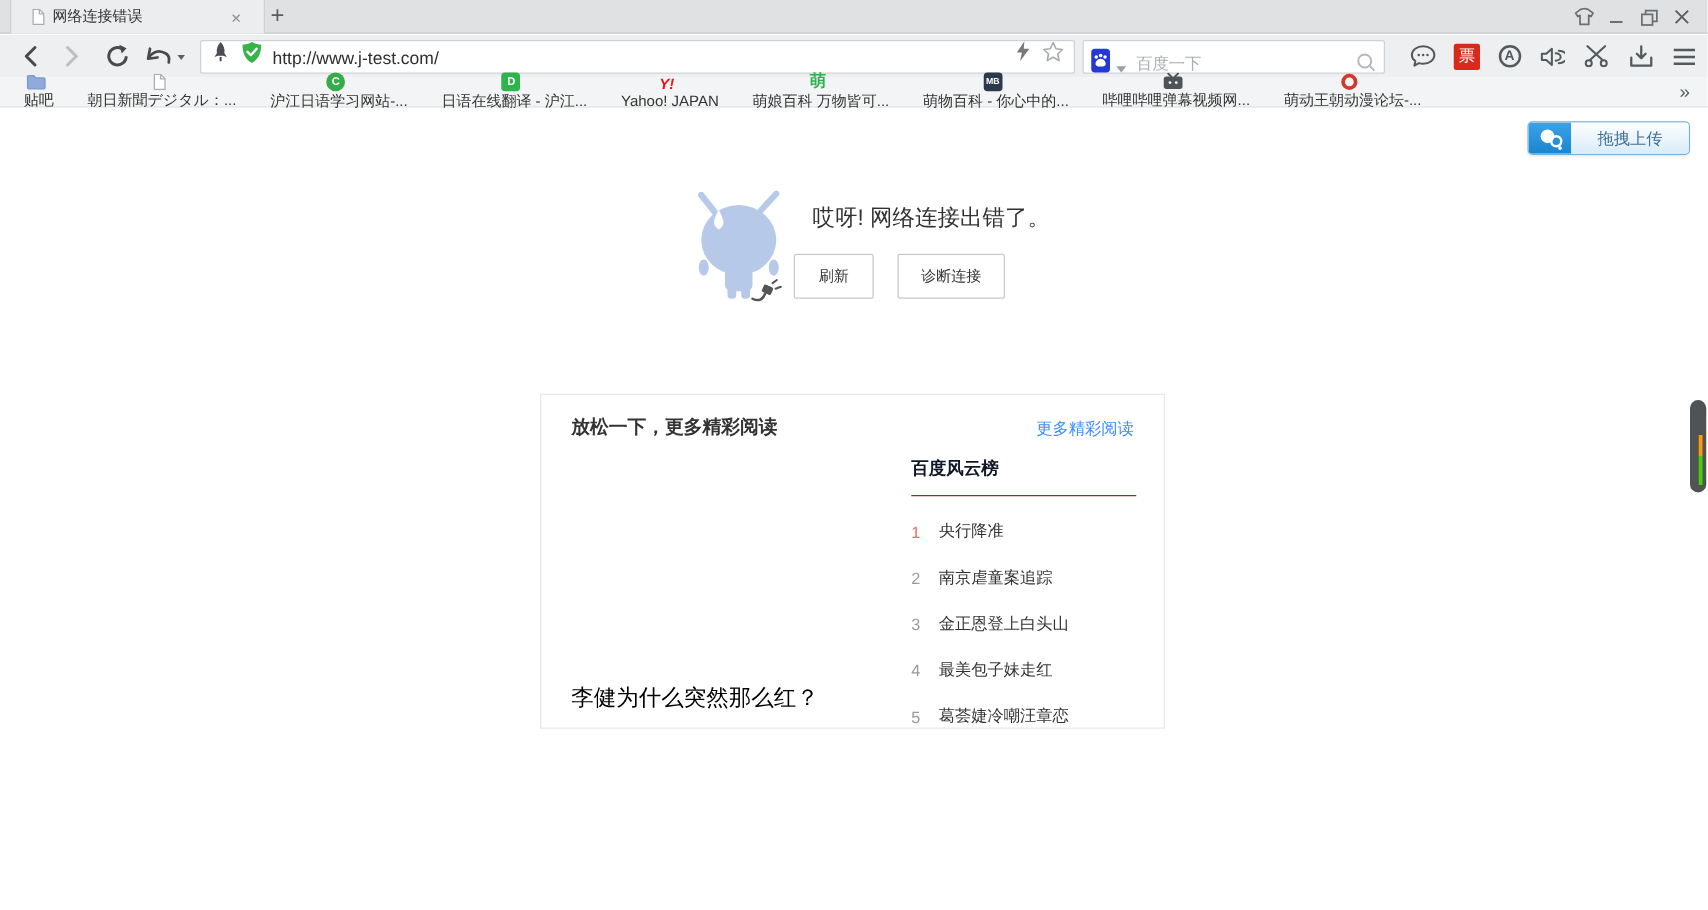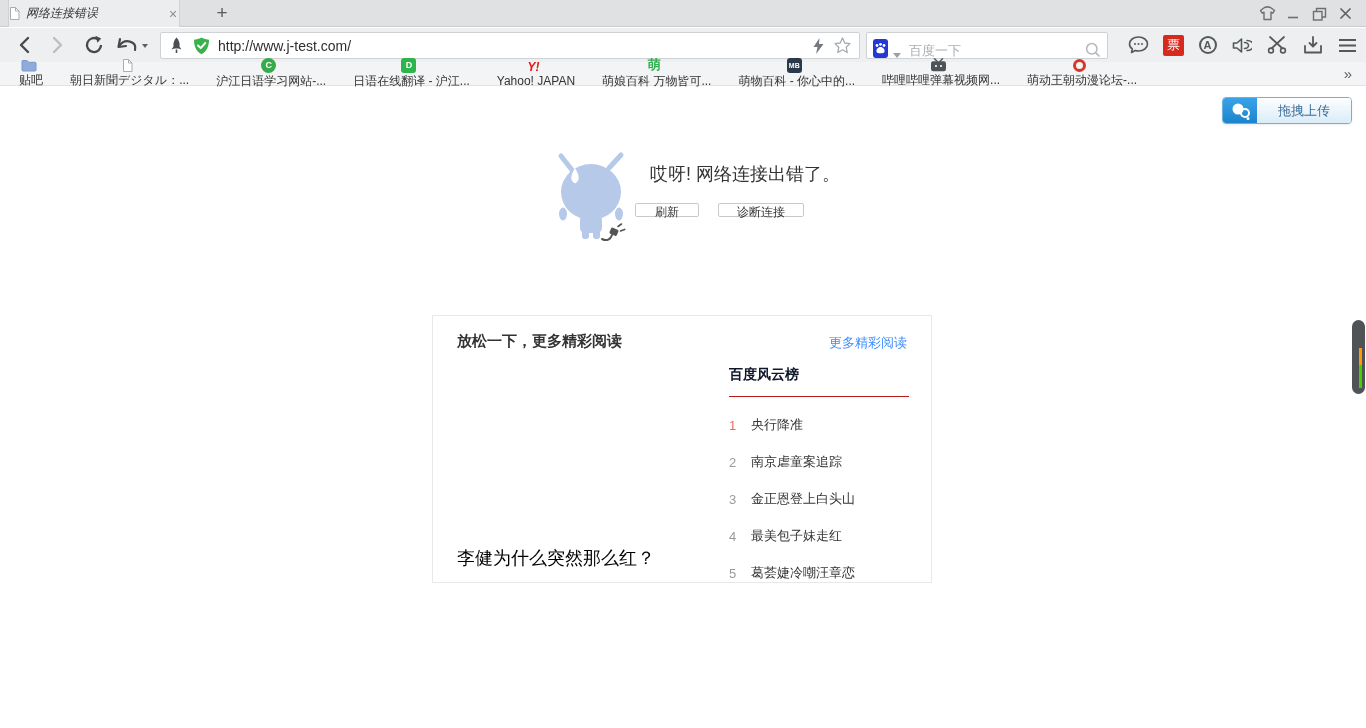--- a/index.html
+++ b/index.html
@@ -2,38 +2,38 @@
 <html><head>
 <meta charset="utf-8">
 <style>
   * { margin:0; padding:0; box-sizing:border-box; }
   html,body { width:1366px; height:728px; overflow:hidden;
     font-family:"Liberation Sans","DejaVu Sans",sans-serif; background:#fff; }
 
   
   .titlebar { position:absolute; left:0; top:0; width:1366px; height:27px;
     background:#dfe1e2; border-bottom:1px solid #c9cbcc; }
-  .tab { position:absolute; left:8px; top:0; width:172px; height:27px;
+  .tab { position:absolute; left:8px; top:0; width:204px; height:27px;
     background:#ebedee; border-left:1px solid #cfd1d2; border-right:1px solid #cfd1d2;
-    display:flex; align-items:center; padding:0 0;font-style:italic; }
+    display:flex; align-items:center; padding:0 16px; }
   .tab-title { flex:1; font-size:12px; color:#333; margin-left:6px; white-space:nowrap;
     overflow:hidden; }
   .tab-close { color:#8a8e91; font-size:14px; cursor:pointer; padding:0 2px; }
   .new-tab { position:absolute; left:206px; top:0; width:32px; height:27px;
     text-align:center; line-height:25px; font-size:19px; color:#5a5e61; }
   .win-controls { position:absolute; right:8px; top:0; height:27px; display:flex; align-items:center; }
   .wc { width:26px; height:27px; display:flex; align-items:center; justify-content:center; color:#6b6f72; }
 
   
   .toolbar { position:absolute; left:0; top:28px; width:1366px; height:34px; background:#edeff0; }
   .navbtn { position:absolute; top:4px; width:28px; height:26px;
     display:flex; align-items:center; justify-content:center; }
   .address-bar { position:absolute; left:160px; top:4px; width:700px; height:27px;
     background:#fff; border:1px solid #cfd2d5; border-radius:2px;
-    display:flex; align-items:center; padding:0 8px; }
+    display:flex; padding:0 8px; }
   .url-input { flex:1; border:none; outline:none; font-size:14px; color:#2e2e2e;
     margin-left:8px; font-family:inherit; background:transparent; }
   .search-box { position:absolute; left:866px; top:4px; width:242px; height:27px;
     background:#fff; border:1px solid #cfd2d5; border-radius:2px;
     display:flex; align-items:flex-end; padding:0 6px; }
   .baidu-ic { width:19px; height:19px; background:#2438d6; border-radius:3px;
     display:flex; align-items:center; justify-content:center; }
   .caret { width:0; height:0; border-left:4px solid transparent; border-right:4px solid transparent;
     border-top:5px solid #9aa0a5; margin-left:5px; }
   .search-input { flex:1; border:none; outline:none; font-size:13px; color:#333;
@@ -67,21 +67,21 @@
     border:1px solid #6fb0dd; border-radius:4px; display:flex; overflow:hidden;
     box-shadow:0 1px 2px rgba(0,0,0,.08); cursor:pointer; }
   .upload-ic-seg { width:34px; background:linear-gradient(#3aa3e8,#1b84cc);
     display:flex; align-items:center; justify-content:center; }
   .upload-txt { flex:1; background:linear-gradient(#fdfeff,#d9ecf8);
     display:flex; align-items:center; justify-content:center;
     font-size:13px; color:#3d6e99; }
 
   .error-robot { position:absolute; left:552px; top:151px; }
   .error-heading { position:absolute; left:650px; top:162px; font-size:18px; color:#333; }
-  .err-btn { position:absolute; top:203px; height:14px; background:#fff;
+  .err-btn { position:absolute; top:203px; height:36px; background:#fff;
     border:1px solid #c9c9c9; border-radius:2px; font-size:12px; color:#333;
     font-family:inherit; cursor:pointer; }
   .btn-refresh { left:635px; width:64px; }
   .btn-diagnose { left:718px; width:86px; }
 
   .card { position:absolute; left:432px; top:315px; width:500px; height:268px;
     background:#fff; border:1px solid #e8e8e8; }
   .card-title { position:absolute; left:24px; top:16px; font-size:15px; font-weight:bold; color:#333; }
   .more-link { position:absolute; right:24px; top:18px; font-size:13px; color:#3b8cff; cursor:pointer; }
 

